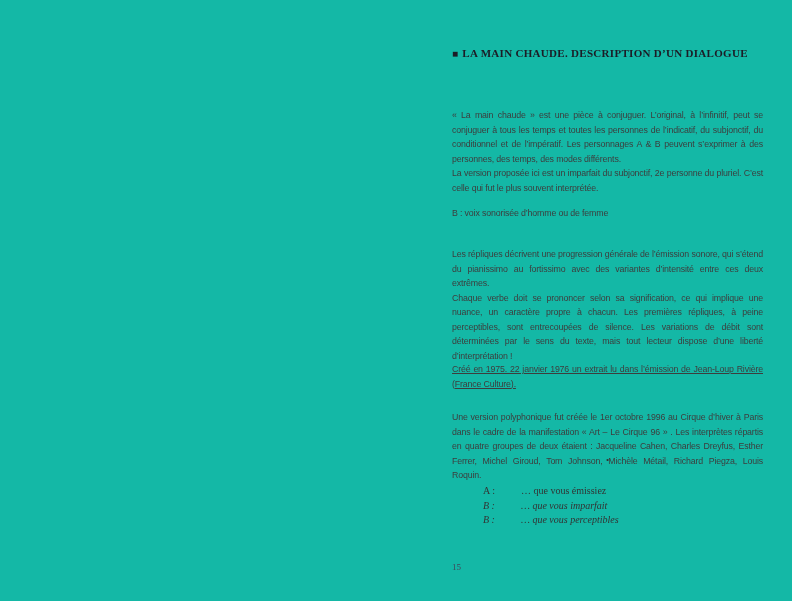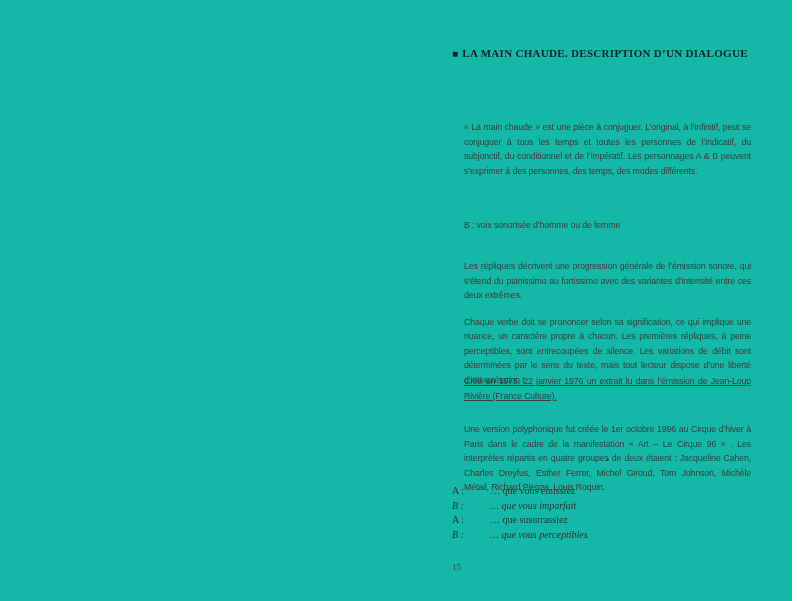--- a/index.html
+++ b/index.html
@@ -39,21 +39,21 @@
   }
   .body-text {
     font-family: "Liberation Sans", sans-serif;
     font-size: 8.8px;
     letter-spacing: -0.15px;
     line-height: 14.5px;
     color: #3d3d3d;
     text-align: justify;
   }
   .block { position: absolute; left: 0; right: 0; }
-  .block p { margin: 12px; }
+  .block p { margin: 0; }
   .voices-block { text-align: left; }
   .voices-block p { text-align: left; }
   .separator {
     position: absolute;
     left: 0;
     right: 0;
     top: 455px;
     text-align: center;
     font-size: 9px;
     color: #333333;
@@ -62,21 +62,21 @@
   .dialogue {
     position: absolute;
     left: 0;
     right: 0;
     top: 484px;
     font-family: "Liberation Serif", serif;
     font-size: 10px;
     line-height: 14.6px;
     color: #333333;
   }
-  .dialogue-line { white-space: nowrap; }
+  .dialogue-line { white-space: nowrap; margin-left: 31px; }
   .dialogue-line .dlg-label {
     display: inline-block;
     width: 38px;
   }
   .dialogue-line.italic { font-style: italic; }
   .page-number {
     position: absolute;
     left: 0;
     right: 0;
     top: 562px;
@@ -91,20 +91,21 @@
 
 <div class="spread">
   <div class="page-right">
 
     <div class="doc-title">
       <span class="marker">■</span><span>LA MAIN CHAUDE. DESCRIPTION D’UN DIALOGUE</span>
     </div>
 
     <div class="block body-text" style="top:108px;">
       <p>« La main chaude » est une pièce à conjuguer. L’original, à l’infinitif, peut se conjuguer à tous les temps et toutes les personnes de l’indicatif, du subjonctif, du conditionnel et de l’impératif. Les personnages A &amp; B peuvent s’exprimer à des personnes, des temps, des modes différents.</p>
+      <p>La version proposée ici est un imparfait du subjonctif, 2e personne du pluriel. C’est celle qui fut le plus souvent interprétée.</p>
     </div>
 
     <div class="block body-text voices-block" style="top:206px;">
       <p>B : voix sonorisée d’homme ou de femme</p>
     </div>
 
     <div class="block body-text" style="top:247px;">
       <p>Les répliques décrivent une progression générale de l’émission sonore, qui s’étend du pianissimo au fortissimo avec des variantes d’intensité entre ces deux extrêmes.</p>
       <p>Chaque verbe doit se prononcer selon sa signification, ce qui implique une nuance, un caractère propre à chacun. Les premières répliques, à peine perceptibles, sont entrecoupées de silence. Les variations de débit sont déterminées par le sens du texte, mais tout lecteur dispose d’une liberté d’interprétation !</p>
     </div>
@@ -119,23 +120,20 @@
 
     <div class="separator">•</div>
 
     <div class="dialogue">
       <div class="dialogue-line">
         <span class="dlg-label">A :</span><span>… que vous émissiez</span>
       </div>
       <div class="dialogue-line italic">
         <span class="dlg-label">B :</span><span>… que vous imparfait</span>
       </div>
-      <div class="dialogue-line">
-        <span class="dlg-label">A :</span><span>… que susurrassiez</span>
-      </div>
       <div class="dialogue-line italic">
         <span class="dlg-label">B :</span><span>… que vous perceptibles</span>
       </div>
     </div>
 
     <div class="page-number">15</div>
 
   </div>
 </div>
 

